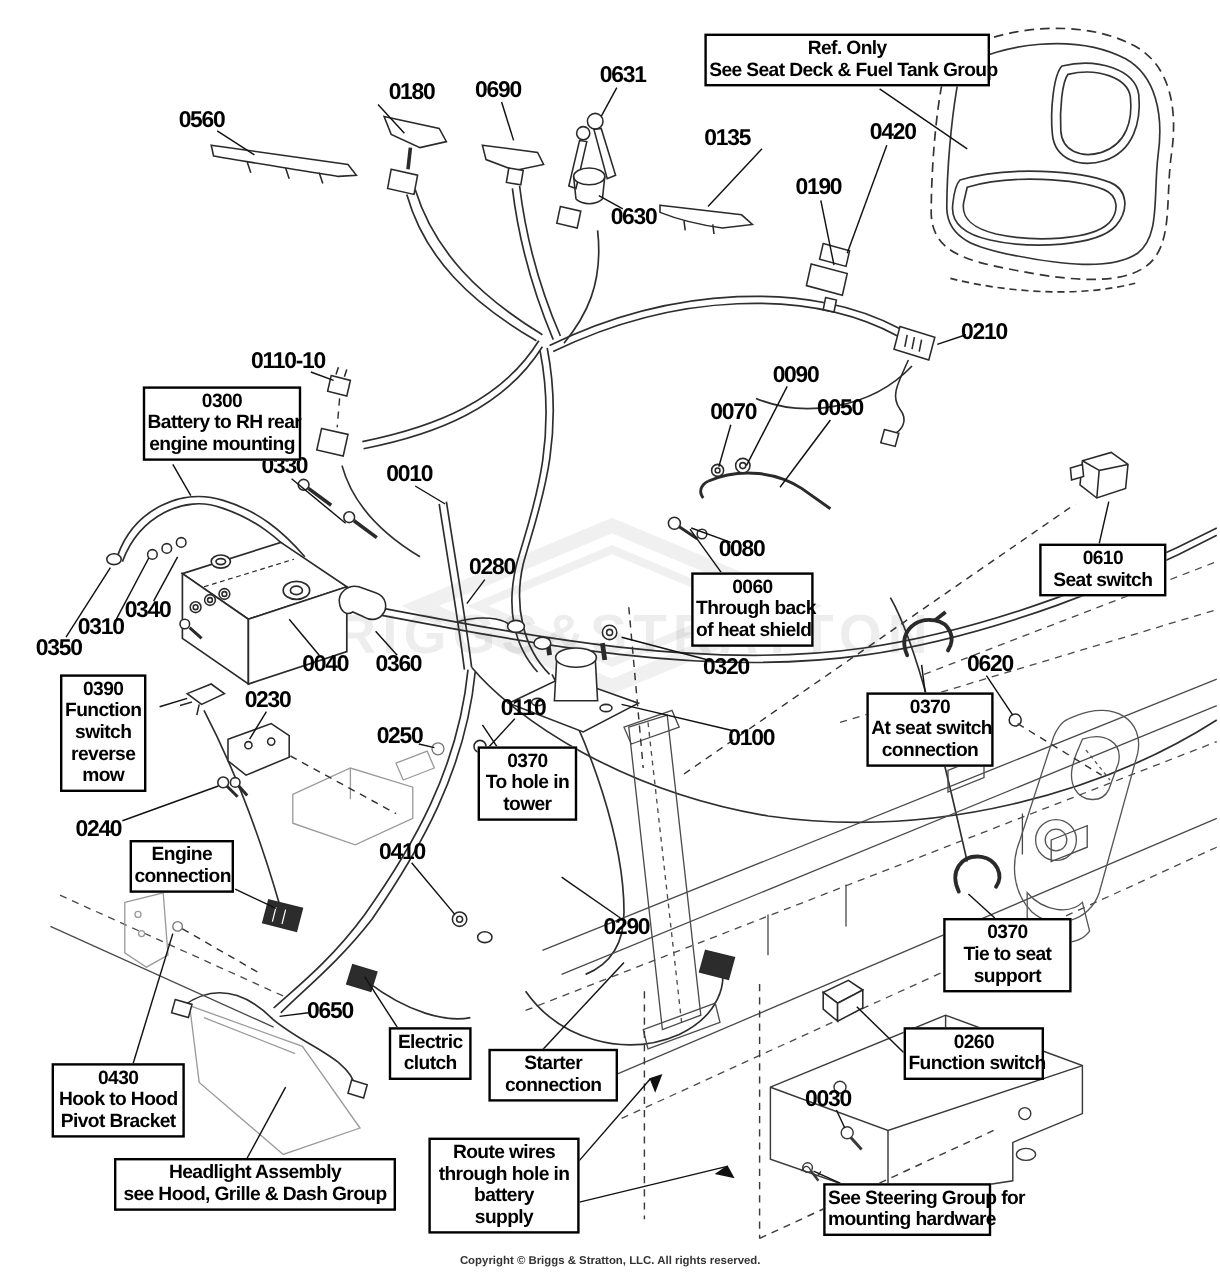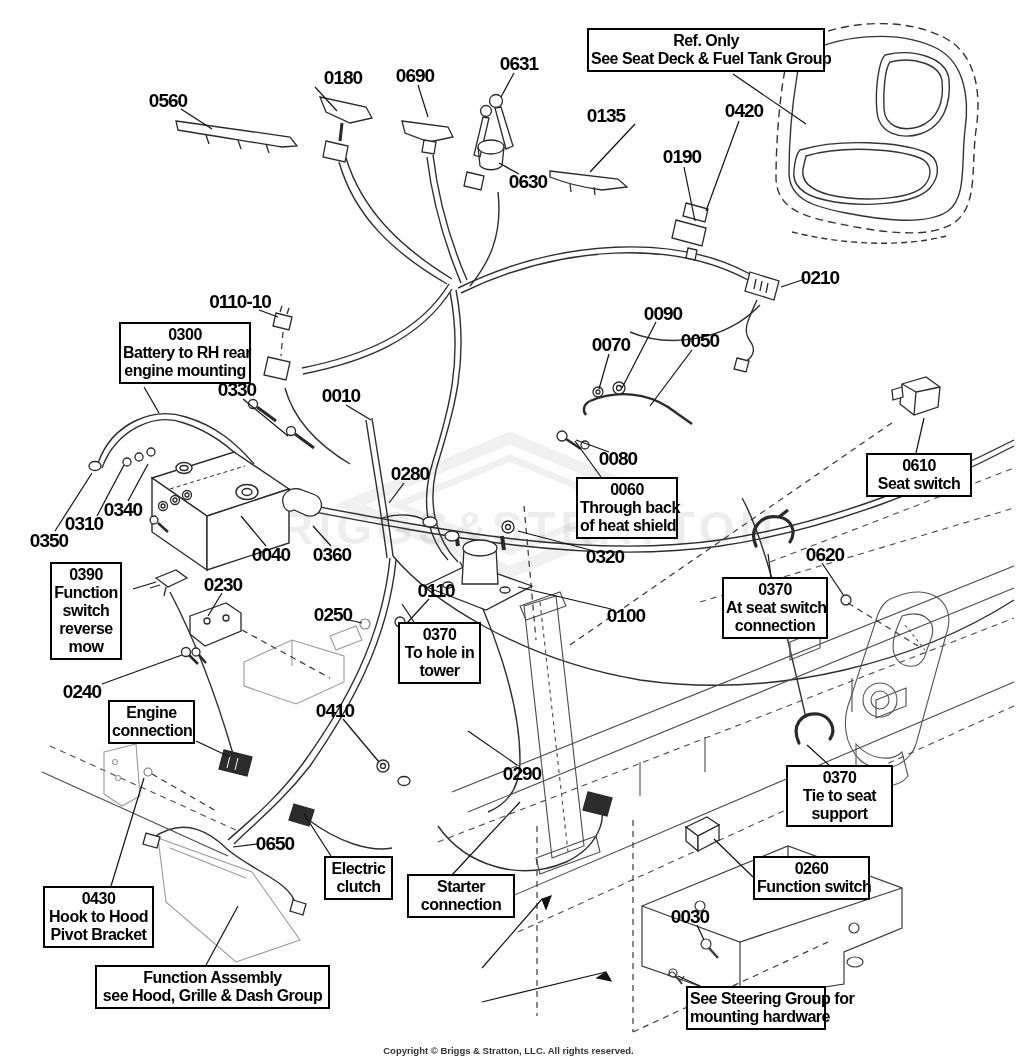--- a/index.html
+++ b/index.html
@@ -411,22 +411,28 @@
       <div class="callout" style="left: 407px; top: 874px; width: 108px;">
         <div>Starter</div>
         <div>connection</div>
       </div>
       <div class="callout" style="left: 43px; top: 886px; width: 111px;">
         <div>0430</div>
         <div>Hook to Hood</div>
         <div>Pivot Bracket</div>
       </div>
       <div class="callout" style="left: 95px; top: 965px; width: 235px;">
-        <div>Function Assembly</div>
+        <div>Headlight Assembly</div>
         <div>see Hood, Grille &amp; Dash Group</div>
+      </div>
+      <div class="callout" style="left: 357px; top: 948px; width: 126px;">
+        <div>Route wires</div>
+        <div>through hole in</div>
+        <div>battery</div>
+        <div>supply</div>
       </div>
       <div class="callout" style="left: 686px; top: 986px; width: 140px;">
         <div>See Steering Group for</div>
         <div>mounting hardware</div>
       </div>
     </div>
 
   <div id="footer-line">Copyright © Briggs &amp; Stratton, LLC. All rights reserved.</div>
 </div>
 

